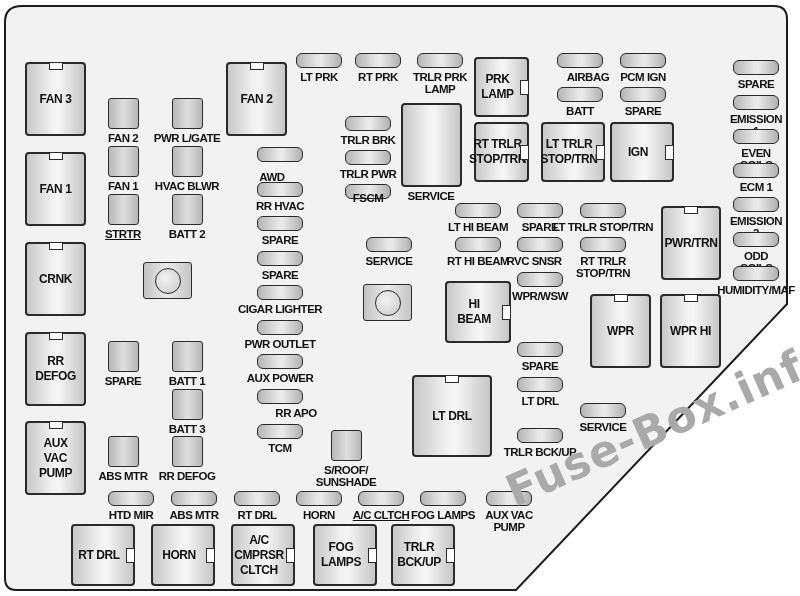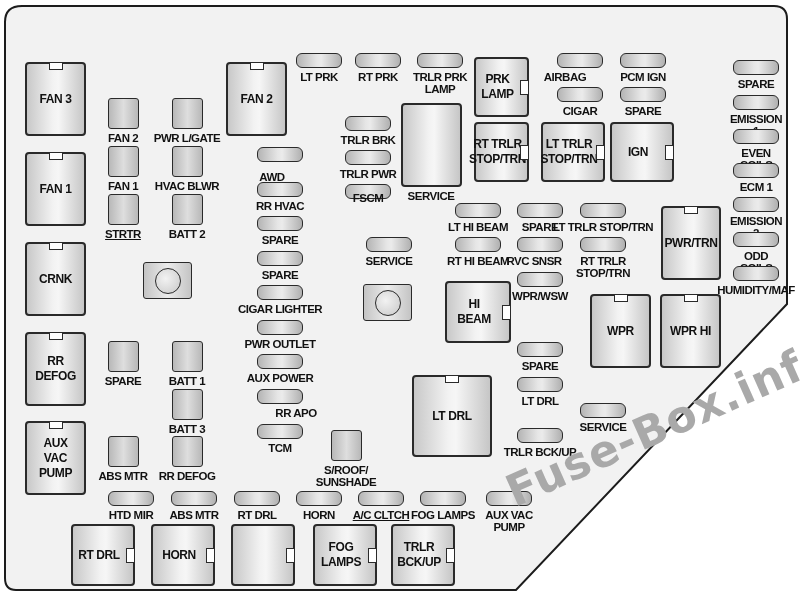--- a/index.html
+++ b/index.html
@@ -115,20 +115,23 @@
       <div class="el relay" style="left: 71px; top: 524px; width: 64px; height: 62px;">
         <span class="tab-right"></span>
         <span class="txt" style="margin-right: 8px;">RT DRL</span>
       </div>
       <div class="el relay" style="left: 151px; top: 524px; width: 64px; height: 62px;">
         <span class="tab-right"></span>
         <span class="txt" style="margin-right: 8px;">HORN</span>
       </div>
       <div class="el relay" style="left: 231px; top: 524px; width: 64px; height: 62px;">
         <span class="tab-right"></span>
+        <span class="txt" style="margin-right: 8px;">A/C
+CMPRSR
+CLTCH</span>
       </div>
       <div class="el relay" style="left: 313px; top: 524px; width: 64px; height: 62px;">
         <span class="tab-right"></span>
         <span class="txt" style="margin-right: 8px;">FOG
 LAMPS</span>
       </div>
       <div class="el relay" style="left: 391px; top: 524px; width: 64px; height: 62px;">
         <span class="tab-right"></span>
         <span class="txt" style="margin-right: 8px;">TRLR
 BCK/UP</span>
@@ -159,25 +162,25 @@
       <div class="el lbl" style="left: 346px; top: 464px;">S/ROOF/
 SUNSHADE</div>
       <div class="el mini" style="left: 296px; top: 53px;"></div>
       <div class="el lbl" style="left: 319px; top: 71px;">LT PRK</div>
       <div class="el mini" style="left: 355px; top: 53px;"></div>
       <div class="el lbl" style="left: 378px; top: 71px;">RT PRK</div>
       <div class="el mini" style="left: 417px; top: 53px;"></div>
       <div class="el lbl" style="left: 440px; top: 71px;">TRLR PRK
 LAMP</div>
       <div class="el mini" style="left: 557px; top: 53px;"></div>
-      <div class="el lbl" style="left: 565px; top: 71px;">AIRBAG</div>
+      <div class="el lbl" style="left: 588px; top: 71px;">AIRBAG</div>
       <div class="el mini" style="left: 620px; top: 53px;"></div>
       <div class="el lbl" style="left: 643px; top: 71px;">PCM IGN</div>
       <div class="el mini" style="left: 557px; top: 87px;"></div>
-      <div class="el lbl" style="left: 580px; top: 105px;">CIGAR</div>
+      <div class="el lbl" style="left: 580px; top: 105px;">BATT</div>
       <div class="el mini" style="left: 620px; top: 87px;"></div>
       <div class="el lbl" style="left: 643px; top: 105px;">SPARE</div>
       <div class="el mini" style="left: 733px; top: 60px;"></div>
       <div class="el lbl" style="left: 756px; top: 78px;">SPARE</div>
       <div class="el mini" style="left: 733px; top: 95px;"></div>
       <div class="el lbl" style="left: 756px; top: 113px;">EMISSION 1</div>
       <div class="el mini" style="left: 733px; top: 129px;"></div>
       <div class="el lbl" style="left: 756px; top: 147px;">EVEN COILS</div>
       <div class="el mini" style="left: 733px; top: 163px;"></div>
       <div class="el lbl" style="left: 756px; top: 181px;">ECM 1</div>

